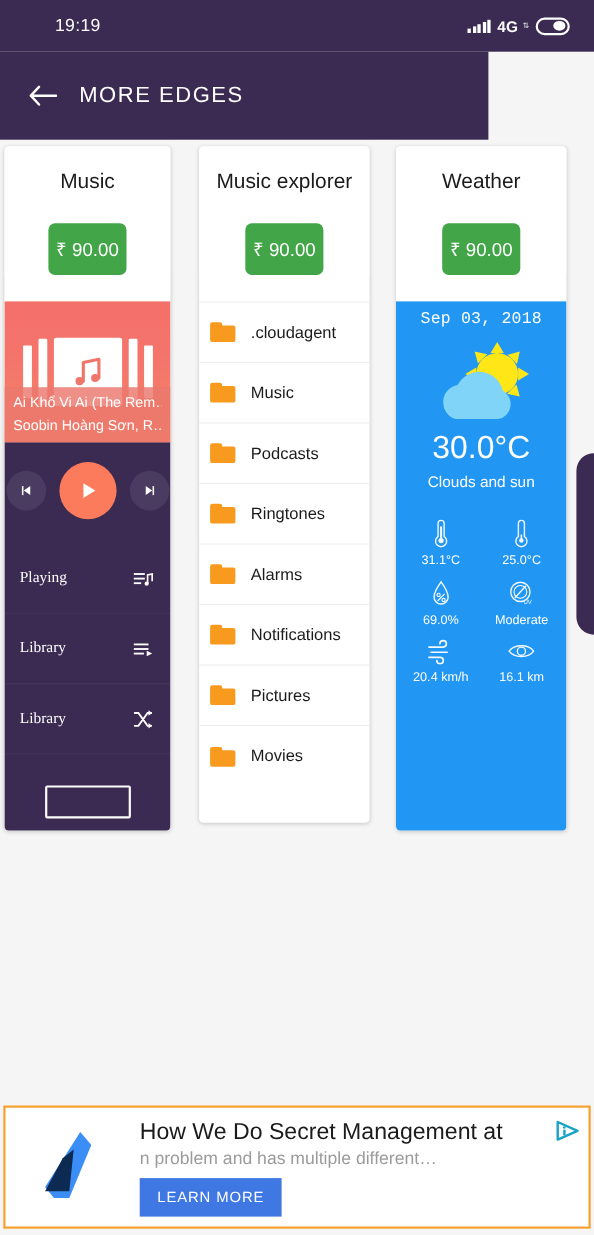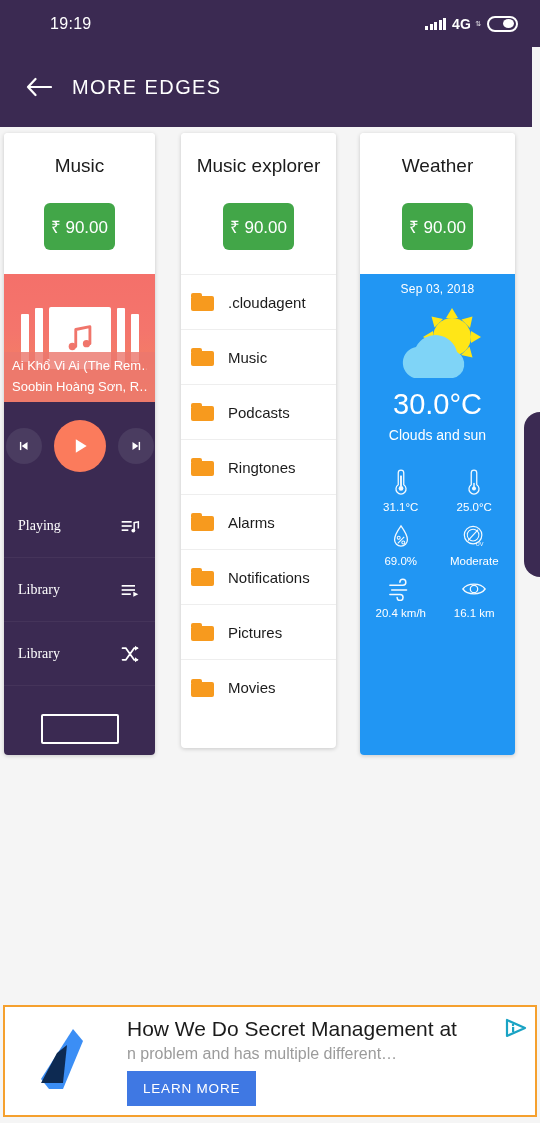--- a/index.html
+++ b/index.html
@@ -31,21 +31,21 @@
   .netarrows{ font-size:7px; line-height:1; opacity:.85; margin-left:-2px;}
   .battery{
     width:31px; height:16px; border:2px solid #fff; border-radius:9px;
     position:relative; display:flex; align-items:center; justify-content:flex-end;
     padding:2px;
   }
   .battery::after{ content:""; display:block; width:11px; height:9px; background:#fff; border-radius:50%;}
 
   
   .appbar{
-    position:absolute; left:0; top:47px; width:532px; height:80px;
+    position:absolute; left:0; top:47px; width:444px; height:80px;
     background:#3b2a52; color:#fff; display:flex; align-items:center; padding-left:22px;
   }
   .back-icon{ width:34px; height:34px; display:flex; align-items:center; justify-content:center; cursor:pointer;}
   .back-icon svg{ display:block; }
   .appbar-title{ font-size:20px; letter-spacing:1.4px; margin-left:16px; font-weight:400;}
 
   
   .deck{ position:absolute; left:0; top:127px; width:464px; height:640px; }
   .peek{
     position:absolute; left:524px; top:285px; width:34px; height:165px;
@@ -115,21 +115,21 @@
     padding:0 10px; height:55px; border-bottom:1px solid #eee; cursor:pointer;
   }
   .frow:last-child{ border-bottom:none;}
   .folder{ width:23px; height:18px; position:relative; flex:0 0 auto;}
   .folder .tab{ position:absolute; left:0; top:0; width:11px; height:4px; background:#f79a1e; border-radius:2px 2px 0 0;}
   .folder .body{ position:absolute; left:0; top:3px; width:23px; height:15px; background:#f79a1e; border-radius:2px;}
   .fname{ font-size:15px; color:#1b1b1b; white-space:nowrap; overflow:hidden;}
 
   
   .wx{ background:#2196f3; color:#fff; height:100%; padding-top:8px;}
-  .wx-date{ text-align:center; font-size:12px; letter-spacing:.2px;}
+  .wx-date{ text-align:center; font-size:15px; letter-spacing:.2px;font-family:Liberation Mono, monospace;}
   .wx-icon{ display:flex; justify-content:center; margin-top:10px; height:78px;}
   .wx-temp{ text-align:center; font-size:29px; margin-top:4px; font-weight:400;}
   .wx-desc{ text-align:center; font-size:14px; margin-top:6px;}
   .wx-grid{
     display:grid; grid-template-columns:1fr 1fr; row-gap:10px;
     margin-top:26px; padding:0 4px 10px;
   }
   .wx-cell{ display:flex; flex-direction:column; align-items:center; gap:6px;}
   .wx-cell svg{ display:block; opacity:.95;}
   .wx-val{ font-size:11.5px;}

